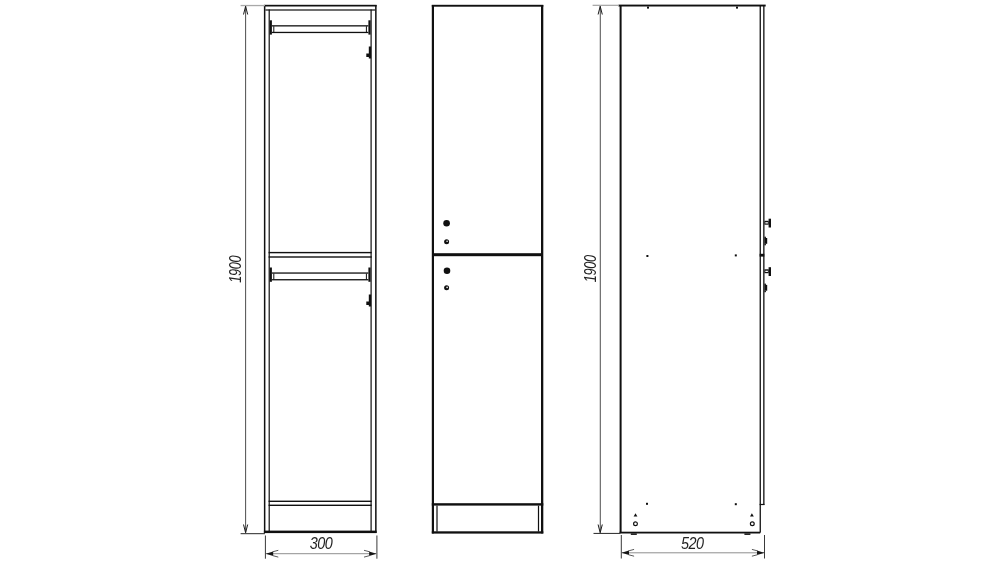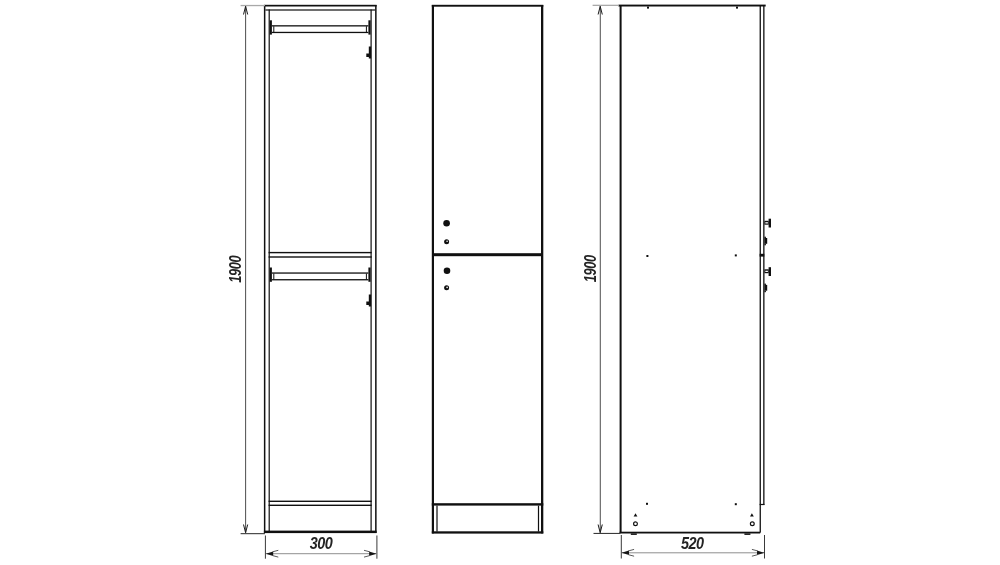--- a/index.html
+++ b/index.html
@@ -1,16 +1,16 @@
 <!DOCTYPE html>
 <html><head>
 <meta charset="utf-8">
 <style>
   html,body{margin:0;padding:0;background:#ffffff;}
-  .page{position:relative;width:1000px;height:565px;background:#fff;overflow:hidden;font-weight:bold;}
+  .page{position:relative;width:1000px;height:565px;background:#fff;overflow:hidden;}
   svg{position:absolute;left:0;top:0;filter:opacity(0.999);}
   text{font-family:"Liberation Sans", sans-serif;font-style:italic;fill:#222222;opacity:0.99;}
 </style>
 </head>
 <body>
 <div class="page">
 <svg width="1000" height="565" viewBox="0 0 1000 565">
 
 <g>
 

